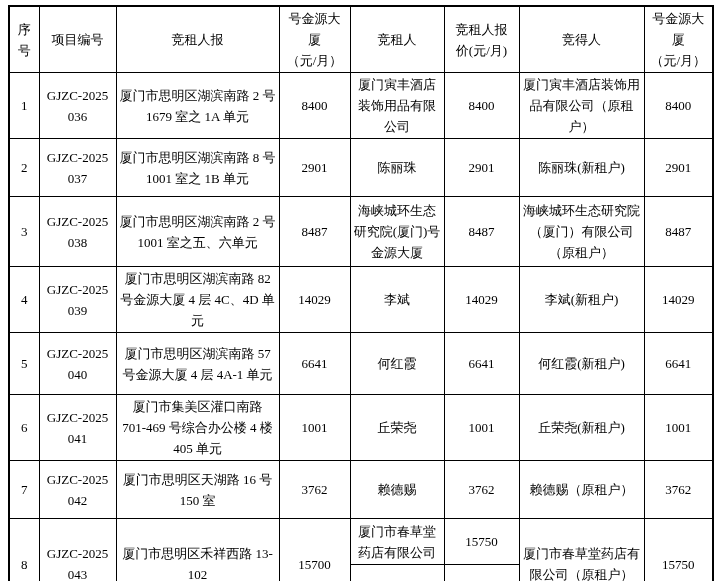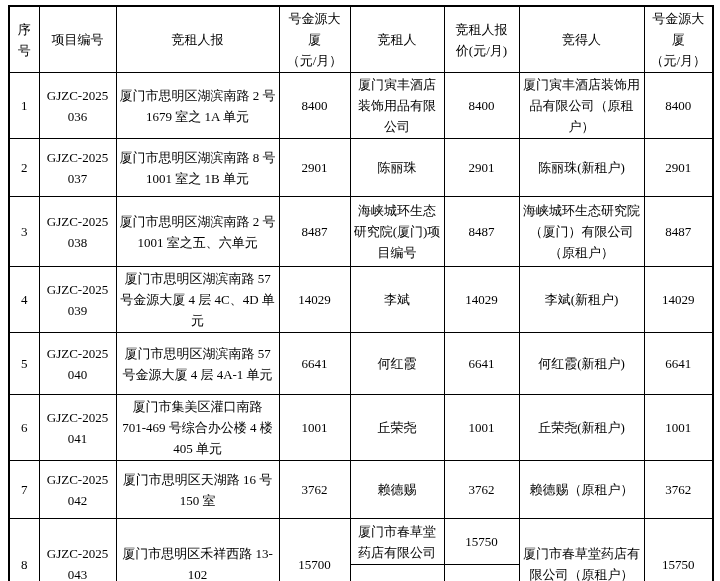--- a/index.html
+++ b/index.html
@@ -108,30 +108,30 @@
           <td>2901</td>
           <td>陈丽珠(新租户)</td>
           <td>2901</td>
         </tr>
         <tr>
           <td>3</td>
           <td>GJZC-2025
 038</td>
           <td>厦门市思明区湖滨南路 2 号 1001 室之五、六单元</td>
           <td>8487</td>
-          <td>海峡城环生态研究院(厦门)项目编号</td>
+          <td>海峡城环生态研究院(厦门)号金源大厦</td>
           <td>8487</td>
           <td>海峡城环生态研究院（厦门）有限公司（原租户）</td>
           <td>8487</td>
         </tr>
         <tr>
           <td>4</td>
           <td>GJZC-2025
 039</td>
-          <td>厦门市思明区湖滨南路 57 号金源大厦 4 层 4C、4D 单元</td>
+          <td>厦门市思明区湖滨南路 82 号金源大厦 4 层 4C、4D 单元</td>
           <td>14029</td>
           <td>李斌</td>
           <td>14029</td>
           <td>李斌(新租户)</td>
           <td>14029</td>
         </tr>
         <tr>
           <td>5</td>
           <td>GJZC-2025
 040</td>

